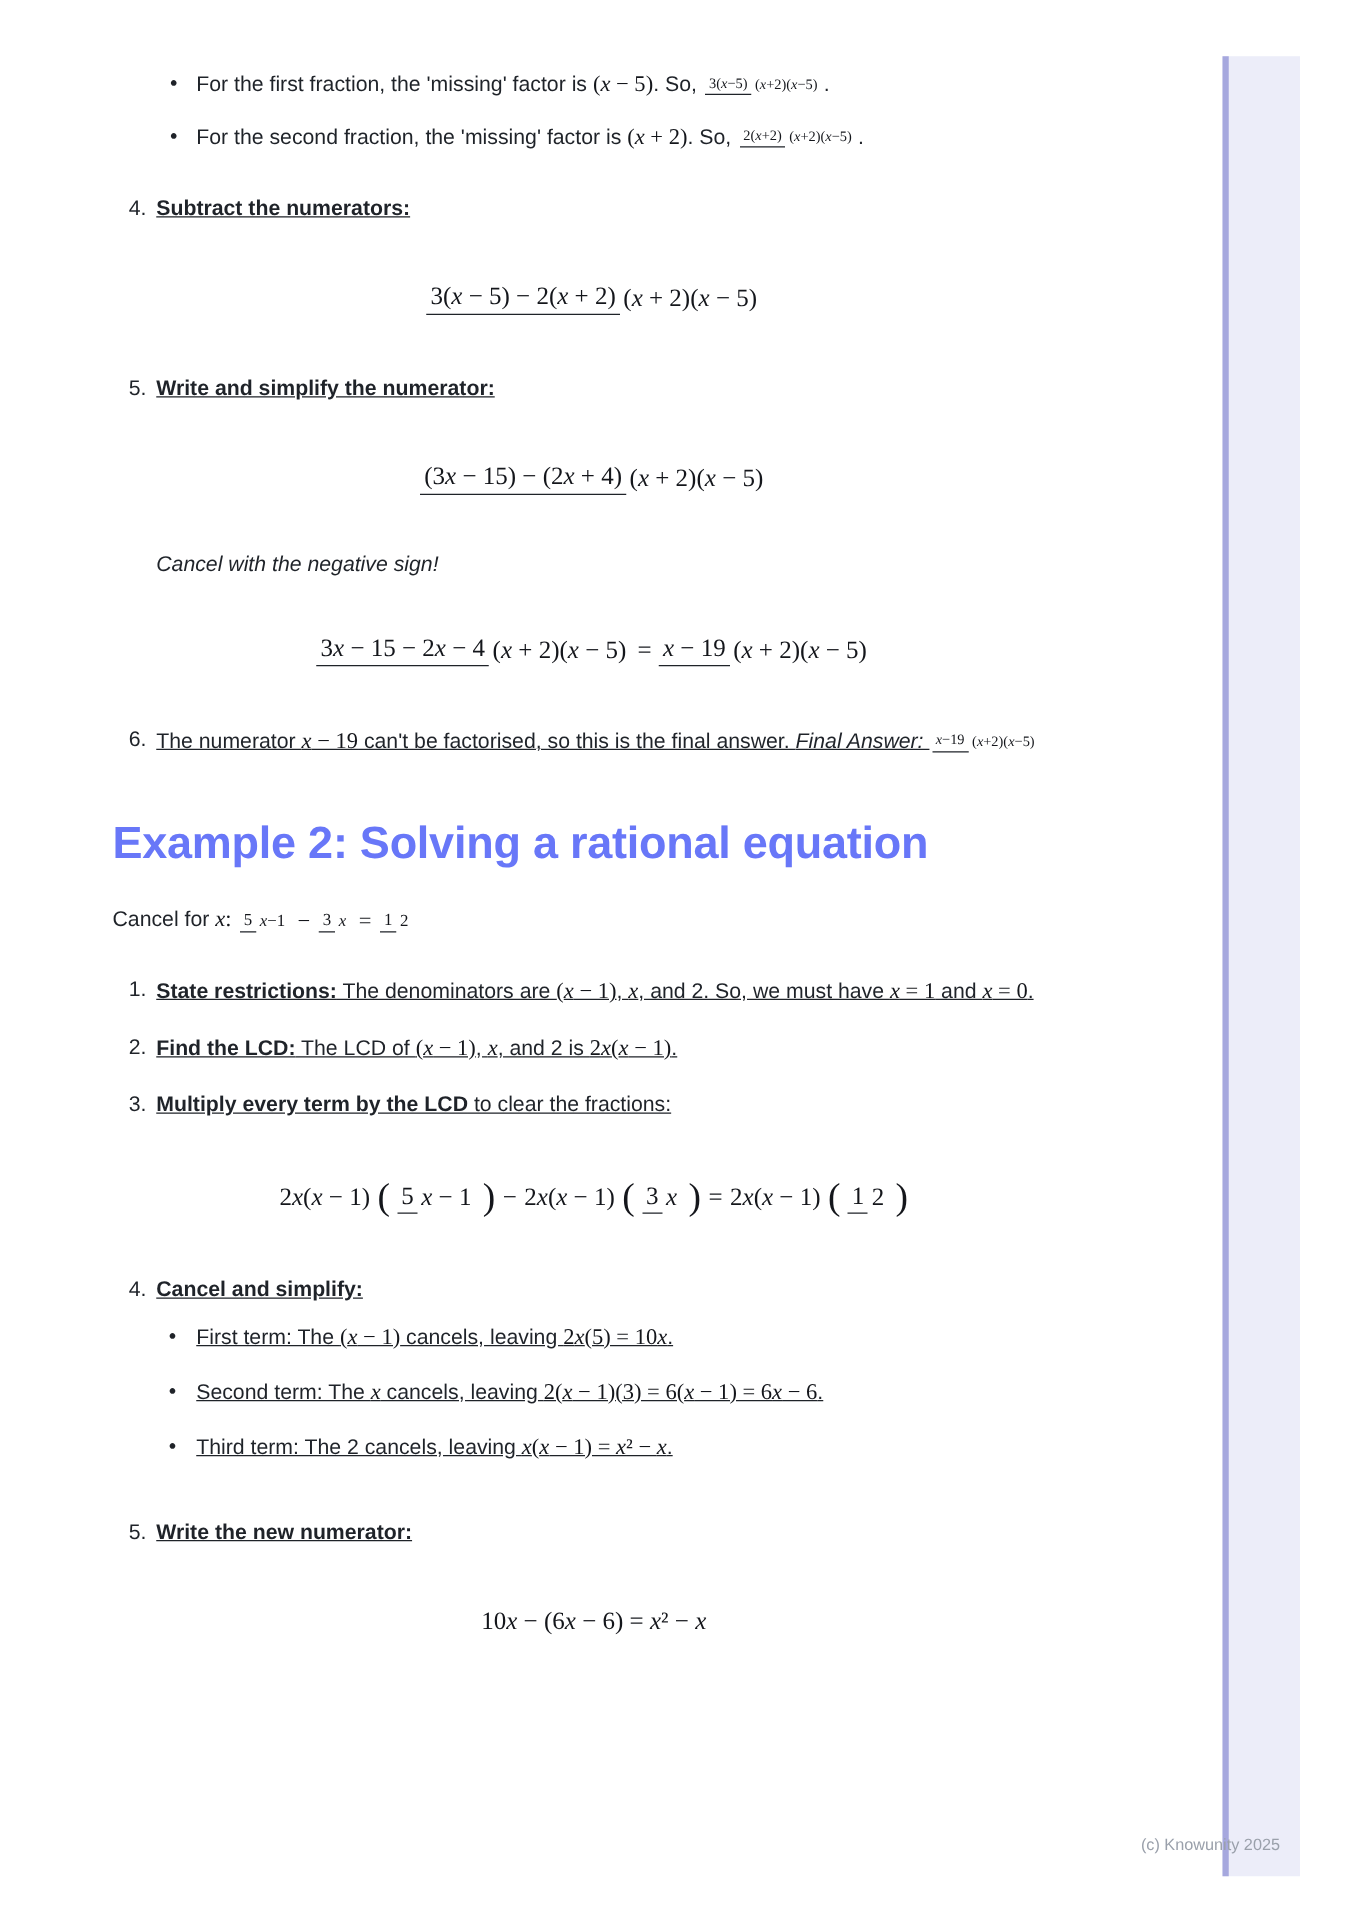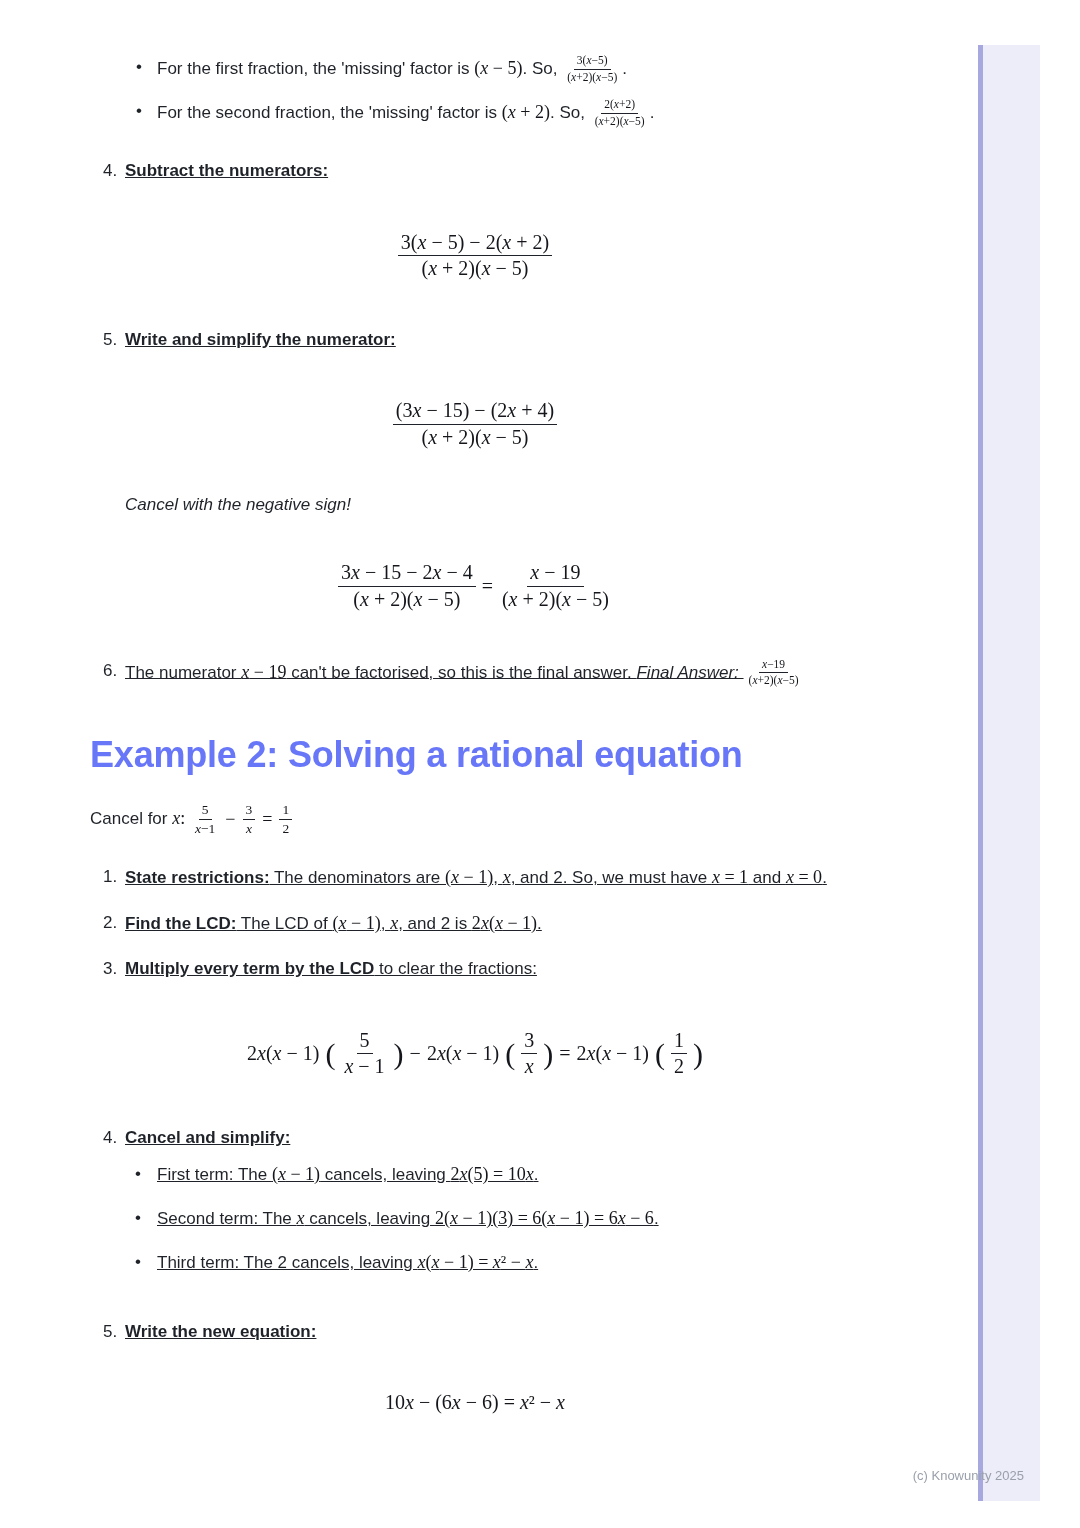--- a/index.html
+++ b/index.html
@@ -19,21 +19,21 @@
   .bullet { position:relative; padding-left:67px; margin-bottom:14px; line-height:1.55; }
   .bullet::before { content:"•"; position:absolute; left:46px; }
 
   .oli { display:flex; line-height:1.55; margin-bottom:18px; }
   .onum { margin-left:13px; width:22px; flex-shrink:0; }
   .obody { flex:1;text-decoration:underline; }
   .mt-lg { margin-top:30px; }
   .mt-md { margin-top:26px; }
 
   .frac {
-    display:inline-flex; flex-direction:column; align-items:center;
+    display:inline-flex; flex-direction:row; align-items:center;
     vertical-align:middle; line-height:1.18;
     font-family:"Liberation Serif","DejaVu Serif",serif; color:#14161b;
   }
   .frac .num { border-bottom:1px solid #1f2329; padding:0 3px 1px; }
   .frac .den { padding:1px 3px 0; }
   .frac-sm { font-size:11.5px; margin:0 2px; }
   .frac-md { font-size:13.5px; margin:0 2px; }
 
   .disp { text-align:center; margin:46px 0; font-family:"Liberation Serif","DejaVu Serif",serif; font-size:20px; color:#14161b; }
   .disp .m { font-size:20px; }
@@ -183,21 +183,21 @@
       <div class="sub-bullets">
         <div class="bullet"><span>First term: The </span><span class="m">(<i>x</i> − 1)</span><span> cancels, leaving </span><span class="m">2<i>x</i>(5) = 10<i>x</i></span><span>.</span></div>
         <div class="bullet"><span>Second term: The </span><span class="m"><i>x</i></span><span> cancels, leaving </span><span class="m">2(<i>x</i> − 1)(3) = 6(<i>x</i> − 1) = 6<i>x</i> − 6</span><span>.</span></div>
         <div class="bullet"><span>Third term: The 2 cancels, leaving </span><span class="m"><i>x</i>(<i>x</i> − 1) = <i>x</i>² − <i>x</i></span><span>.</span></div>
       </div>
     </div>
   </div>
 
   <div class="oli mt-md">
     <span class="onum">5.</span>
-    <div class="obody"><span class="bold-lead">Write the new equation:</span></div>
+    <div class="obody"><span class="bold-lead">Write the new numerator:</span></div>
   </div>
 
   <div class="disp"><span class="m">10<i>x</i> − (6<i>x</i> − 6) = <i>x</i>² − <i>x</i></span></div>
 
 </div>
 
 <div class="scroll-track">
   <div class="scroll-thumb"></div>
 </div>
 

